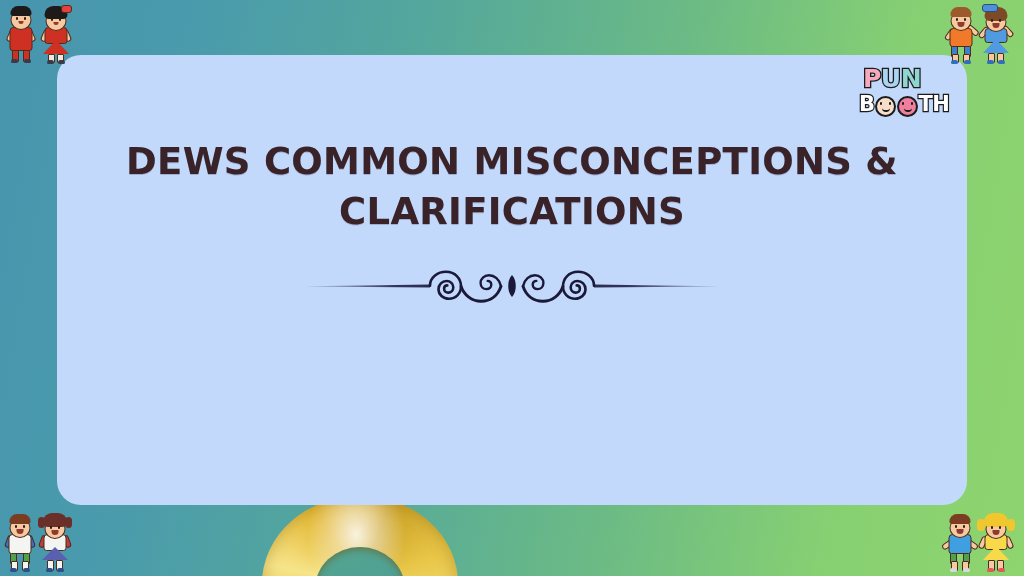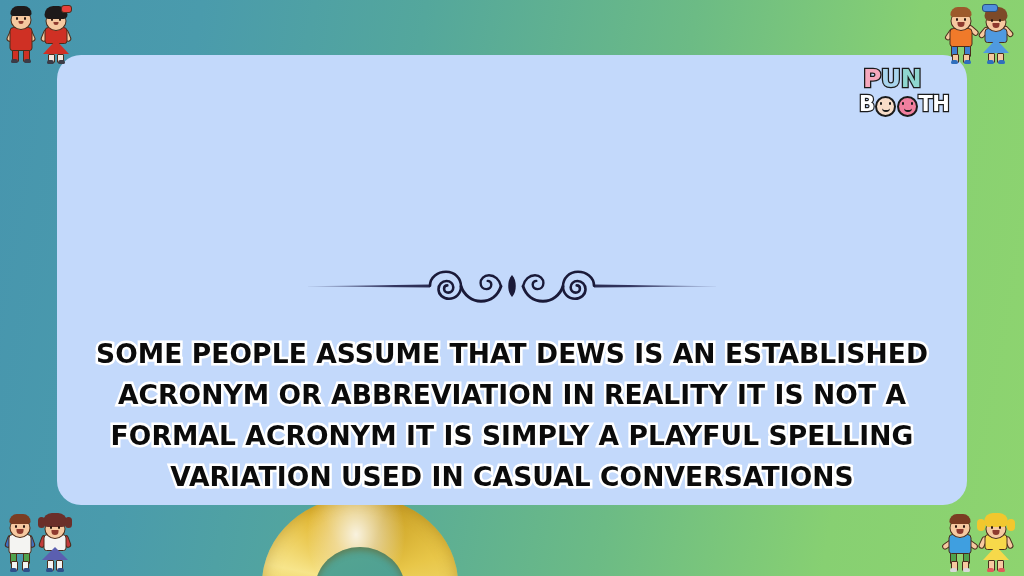--- a/index.html
+++ b/index.html
@@ -379,20 +379,21 @@
         <span class="smiley sm-pink">
             <i class="l"></i>
             <i class="r"></i>
             <b></b>
           </span>
         <span class="logo-ltr lc-white">T</span>
         <span class="logo-ltr lc-white">H</span>
       </div>
     </div>
 
+    <div id="title">DEWS COMMON MISCONCEPTIONS &amp; CLARIFICATIONS</div>
 
     <div id="divider">
       <svg width="420" height="42" viewBox="0 0 420 42" fill="none" xmlns="http://www.w3.org/2000/svg" aria-hidden="true">
         <defs>
           <linearGradient id="dg" x1="0" y1="0" x2="420" y2="0" gradientUnits="userSpaceOnUse">
             <stop offset="0" stop-color="#2a2a55" stop-opacity="0.15"></stop>
             <stop offset="0.22" stop-color="#23234e" stop-opacity="0.9"></stop>
             <stop offset="0.5" stop-color="#15152f"></stop>
             <stop offset="0.78" stop-color="#23234e" stop-opacity="0.9"></stop>
             <stop offset="1" stop-color="#2a2a55" stop-opacity="0.15"></stop>
@@ -410,16 +411,15 @@
 
         <path d="M210 10 c5 5 5 17 0 22 c-5 -5 -5 -17 0 -22 Z" fill="#1a1a38"></path>
 
         <path d="M221 21.3 c1.5 -7 6.5 -11 12 -11 c5 0 8.4 3.4 8.4 7.6 c0 3.6 -2.6 6.2 -5.9 6.2 c-2.8 0 -4.8 -2 -4.8 -4.5 c0 -2.1 1.6 -3.7 3.6 -3.7" stroke="#1a1a38" stroke-width="2.4" fill="none" stroke-linecap="round"></path>
         <path d="M261 21.3 c-3 9 -11 15 -20 15 c-10 0 -17 -6 -20 -15" stroke="#1a1a38" stroke-width="2.9" fill="none" stroke-linecap="round"></path>
 
         <path d="M292 20.8 c0 -9 -8 -14 -16 -14 c-9 0 -15 6.5 -15 14.5 c0 7.5 5.5 12.5 12 12.5 c6 0 10.5 -4.2 10.5 -9.6 c0 -4.8 -3.6 -8.2 -8 -8.2 c-4 0 -6.8 2.8 -6.8 6.3 c0 3 2.2 5.3 5 5.3 c2.4 0 4.2 -1.7 4.2 -3.9 c0 -1.9 -1.4 -3.3 -3.2 -3.3" stroke="#1a1a38" stroke-width="2.6" fill="none" stroke-linecap="round"></path>
       </svg>
     </div>
 
-    <div id="body-text">SOME PEOPLE ASSUME THAT DEWS IS AN ESTABLISHED ACRONYM OR ABBREVIATION IN REALITY IT IS NOT A FORMAL ACRONYM IT IS SIMPLY A PLAYFUL SPELLING VARIATION USED IN CASUAL CONVERSATIONS</div>
 
   </div>
 </div>
 
 </body></html>

